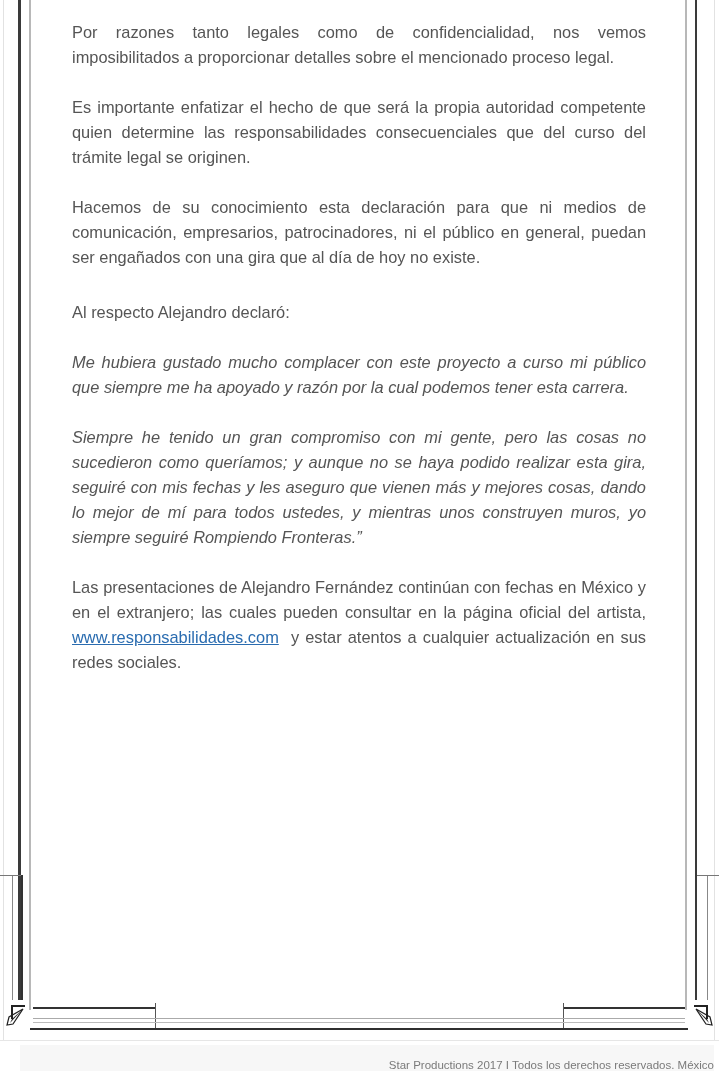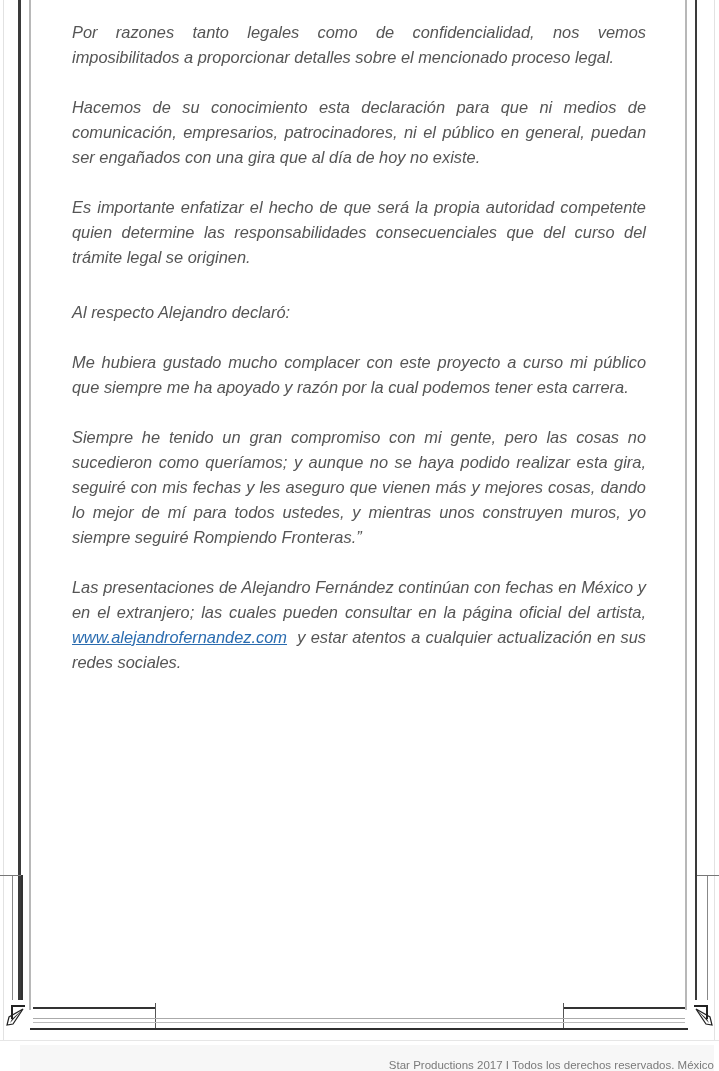--- a/index.html
+++ b/index.html
@@ -10,21 +10,21 @@
   }
   .frame { position: absolute; }
   .vl { position: absolute; width: 0; }
   .hl { position: absolute; height: 0; }
 
   .content {
     position: absolute; left: 72px; top: 20px; width: 574px;
     color: #555555; font-size: 16.4px; line-height: 25px;
     text-align: justify;
   }
-  .content p { margin: 0 0 25px 0; font-style: italic; }
+  .content p { margin: 0 0 25px 0; }
   .content p.gap { margin-top: 30px; }
   .content p.it { font-style: italic; }
   .content a { color: #2a6cb0; text-decoration: underline; }
 
   .footer {
     position: absolute; left: 20px; top: 1045px; width: 694px; height: 26px;
     background: #f7f7f7;
     font-size: 11.5px; color: #7a7a7a; text-align: right;
     line-height: 40px;
   }
@@ -64,23 +64,23 @@
   </svg>
   <svg class="corner" style="left:692px;top:1003px;" viewBox="0 0 24 24">
     <path d="M16 2 H2 V4 H14 V16 H16 Z" fill="#222"></path>
     <path d="M4 6 L18 14 L20 22 L14 21 Z" fill="none" stroke="#222" stroke-width="1.2"></path>
     <path d="M4 6 L15 16 L17 20 Z" fill="#222"></path>
   </svg>
 </div>
 
 <div class="content">
   <p>Por razones tanto legales como de confidencialidad, nos vemos imposibilitados a proporcionar detalles sobre el mencionado proceso legal.</p>
+  <p>Es importante enfatizar el hecho de que será la propia autoridad competente quien determine las responsabilidades consecuenciales que del curso del trámite legal se originen.</p>
   <p>Hacemos de su conocimiento esta declaración para que ni medios de comunicación, empresarios, patrocinadores, ni el público en general, puedan ser engañados con una gira que al día de hoy no existe.</p>
-  <p>Es importante enfatizar el hecho de que será la propia autoridad competente quien determine las responsabilidades consecuenciales que del curso del trámite legal se originen.</p>
   <p class="gap">Al respecto Alejandro declaró:</p>
   <p class="it">Me hubiera gustado mucho complacer con este proyecto a curso mi público que siempre me ha apoyado y razón por la cual podemos tener esta carrera.</p>
   <p class="it">Siempre he tenido un gran compromiso con mi gente, pero las cosas no sucedieron como queríamos; y aunque no se haya podido realizar esta gira, seguiré con mis fechas y les aseguro que vienen más y mejores cosas, dando lo mejor de mí para todos ustedes, y mientras unos construyen muros, yo siempre seguiré Rompiendo Fronteras.”</p>
-  <p><span>Las presentaciones de Alejandro Fernández continúan con fechas en México y en el extranjero; las cuales pueden consultar en la página oficial del artista, </span><a href="#">www.alejandrofernandez.com</a><span style="white-space:pre-wrap;">  y estar atentos a cualquier actualización en sus redes sociales.</span></p>
+  <p><span>Las presentaciones de Alejandro Fernández continúan con fechas en México y en el extranjero; las cuales pueden consultar en la página oficial del artista, </span><a href="#">www.responsabilidades.com</a><span style="white-space:pre-wrap;">  y estar atentos a cualquier actualización en sus redes sociales.</span></p>
 </div>
 
 <div class="footer">
   <span>Star Productions 2017 I Todos los derechos reservados. México</span>
 </div>
 
 </body></html>

